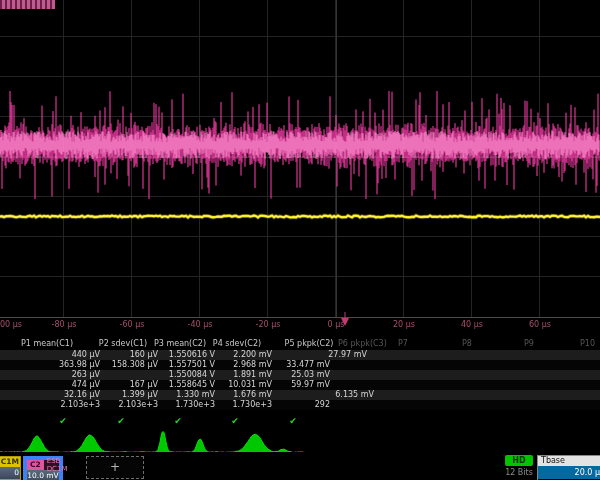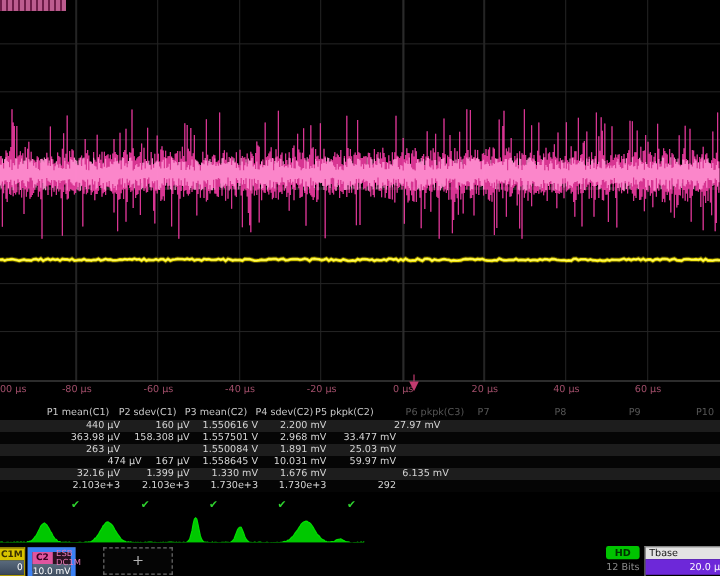--- a/index.html
+++ b/index.html
@@ -47,21 +47,21 @@
   .c2flags{color:#e87ab8;padding-left:3px;letter-spacing:0;font-size:7px;}
   .c2val{display:block;height:12px;background:linear-gradient(#5a6b7d,#39475a);color:#fff;
          line-height:12px;text-align:center;}
   .addbox{left:86px;width:58px;height:23px;border:1px dashed #6e6e6e;color:#b5b5b5;
           text-align:center;line-height:21px;font-size:12px;background:#050505;}
   .hdbadge{position:absolute;left:505px;top:455px;width:28px;height:11px;background:#00c400;
            color:#003300;font-size:8px;font-weight:bold;text-align:center;line-height:11px;border-radius:2px;}
   .hdbits{position:absolute;left:502px;top:468px;width:34px;font-size:8px;color:#8b8b8b;text-align:center;}
   .tbasebox{position:absolute;left:537px;top:455px;width:63px;height:24px;border:1px solid #888;border-right:none;}
   .tbasehead{display:block;height:10px;background:#e3e3e3;color:#111;font-size:8px;line-height:10px;padding-left:3px;}
-  .tbaseval{display:block;height:13px;background:#6d28d9;color:#fff;font-size:8px;line-height:13px;
+  .tbaseval{display:block;height:13px;background:#0369a1;color:#fff;font-size:8px;line-height:13px;
             text-align:right;padding-right:1px;}
 </style>
 </head>
 <body>
 
 <div class="screen">
 
   <div class="grid"></div>
   <div class="grid-centerv"></div>
   <div class="grid-centerh"></div>
@@ -91,25 +91,25 @@
       <span class="xtick" style="left: 540px;">60 µs</span>
     </div>
 
   <svg class="traces" width="600" height="480">
     <path d="M345 312 V318" stroke="#c23a6e" stroke-width="1" fill="none"></path>
     <polygon points="341,318 349,318 345,326" fill="#c23a6e"></polygon>
   </svg>
 
   <div class="mtable">
     <div class="mhead" id="mt-head">
-        <span class="mhcell" style="left: 30px;">P1 mean(C1)</span>
+        <span class="mhcell" style="left: 12px;">P1 mean(C1)</span>
         <span class="mhcell" style="left: 88px;">P2 sdev(C1)</span>
         <span class="mhcell" style="left: 145px;">P3 mean(C2)</span>
         <span class="mhcell" style="left: 202px;">P4 sdev(C2)</span>
-        <span class="mhcell" style="left: 252px;">P5 pkpk(C2)</span>
+        <span class="mhcell" style="left: 274px;">P5 pkpk(C2)</span>
         <span class="mhdim" style="left: 338px;">P6 pkpk(C3)</span>
         <span class="mhdim" style="left: 398px;">P7</span>
         <span class="mhdim" style="left: 462px;">P8</span>
         <span class="mhdim" style="left: 524px;">P9</span>
         <span class="mhdim" style="left: 580px;">P10</span>
       </div>
     <div id="mt-rows">
         <div class="mrow even" style="top: 12px;">
           <span class="mcell" style="left: 30px;">440 µV</span>
           <span class="mcell" style="left: 88px;">160 µV</span>
@@ -125,21 +125,21 @@
           <span class="mcell" style="left: 260px;">33.477 mV</span>
         </div>
         <div class="mrow even" style="top: 32px;">
           <span class="mcell" style="left: 30px;">263 µV</span>
           <span class="mcell" style="left: 88px; margin-top: 24px;">155 µV</span>
           <span class="mcell" style="left: 145px;">1.550084 V</span>
           <span class="mcell" style="left: 202px;">1.891 mV</span>
           <span class="mcell" style="left: 260px;">25.03 mV</span>
         </div>
         <div class="mrow odd" style="top: 42px;">
-          <span class="mcell" style="left: 48px;">474 µV</span>
+          <span class="mcell" style="left: 30px;">474 µV</span>
           <span class="mcell" style="left: 88px;">167 µV</span>
           <span class="mcell" style="left: 145px;">1.558645 V</span>
           <span class="mcell" style="left: 202px;">10.031 mV</span>
           <span class="mcell" style="left: 260px;">59.97 mV</span>
         </div>
         <div class="mrow even" style="top: 52px;">
           <span class="mcell" style="left: 30px;">32.16 µV</span>
           <span class="mcell" style="left: 88px;">1.399 µV</span>
           <span class="mcell" style="left: 145px;">1.330 mV</span>
           <span class="mcell" style="left: 202px;">1.676 mV</span>

